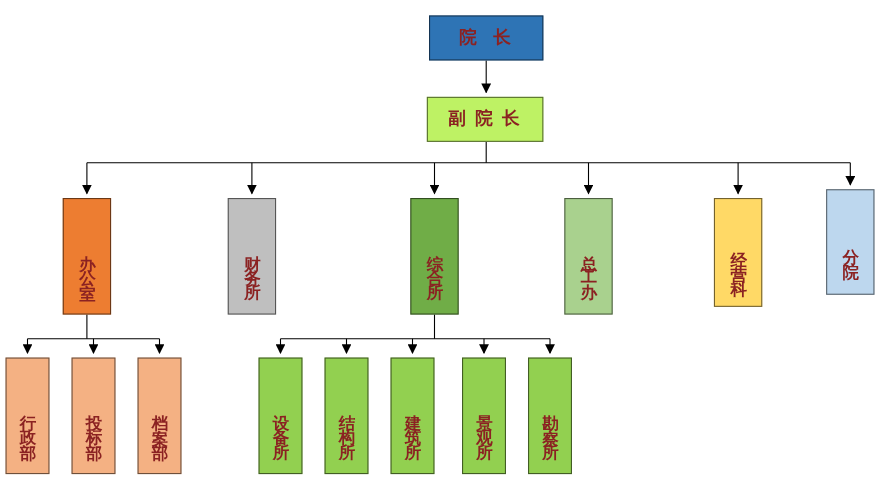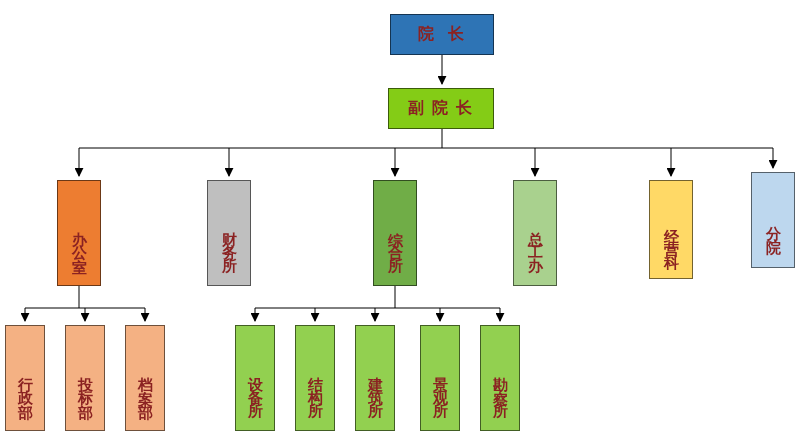--- a/index.html
+++ b/index.html
@@ -1,18 +1,18 @@
 <!DOCTYPE html>
 <html><head>
 <meta charset="utf-8">
 <style>
   html,body{margin:0;padding:0;background:#fff;}
   #stage{
     position:relative;width:800px;height:445px;background:#fff;overflow:hidden;
-    font-family:Liberation Serif, serif;
+    font-family:Liberation Sans, sans-serif;
   }
   .node{
     position:absolute;display:flex;align-items:center;justify-content:center;
     box-sizing:border-box;border:1px solid rgba(0,0,0,.55);
     color:#8B2222;font-weight:bold;
   }
   .hlabel{font-size:16px;white-space:pre;letter-spacing:2px;}
   .vlabel{
     writing-mode:vertical-rl;text-orientation:upright;
     font-size:15px;line-height:1;letter-spacing:13px;margin-top:13px;
@@ -57,21 +57,21 @@
       <line x1="375" y1="308" x2="375" y2="321" marker-end="url(#arw)"></line>
       <line x1="440" y1="308" x2="440" y2="321" marker-end="url(#arw)"></line>
       <line x1="500" y1="308" x2="500" y2="321" marker-end="url(#arw)"></line>
     </g>
   </svg>
 
   <div class="node" style="left: 390px; top: 14px; width: 104px; height: 41px; background-color: rgb(46, 116, 181);">
     <span class="hlabel">院  长</span>
   </div>
 
-  <div class="node" style="left: 388px; top: 88px; width: 106px; height: 41px; background-color: #84cc16;">
+  <div class="node" style="left: 388px; top: 88px; width: 106px; height: 41px; background-color: #bef264;">
     <span class="hlabel">副 院 长</span>
   </div>
 
   <div class="node" style="left: 57px; top: 180px; width: 44px; height: 106px; background-color: rgb(237, 125, 49);">
     <span class="vlabel">办公室</span>
   </div>
 
   <div class="node" style="left: 207px; top: 180px; width: 44px; height: 106px; background-color: rgb(191, 191, 191);">
     <span class="vlabel">财务所</span>
   </div>

